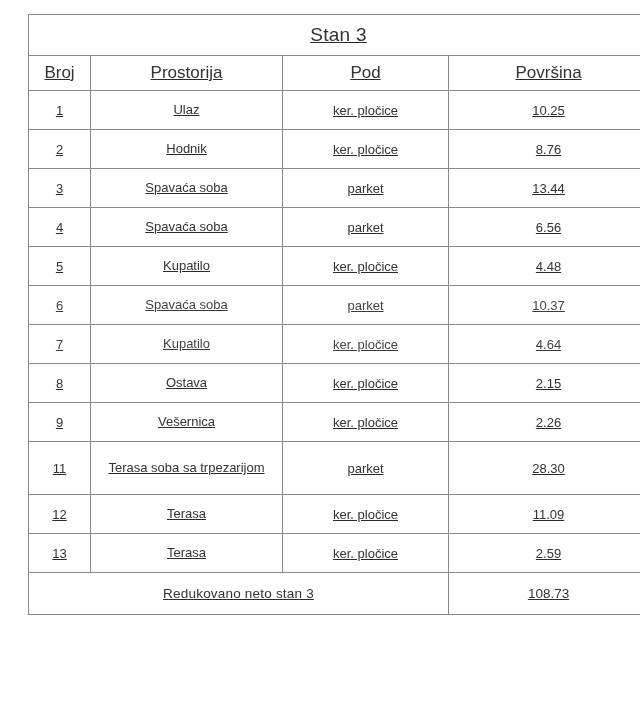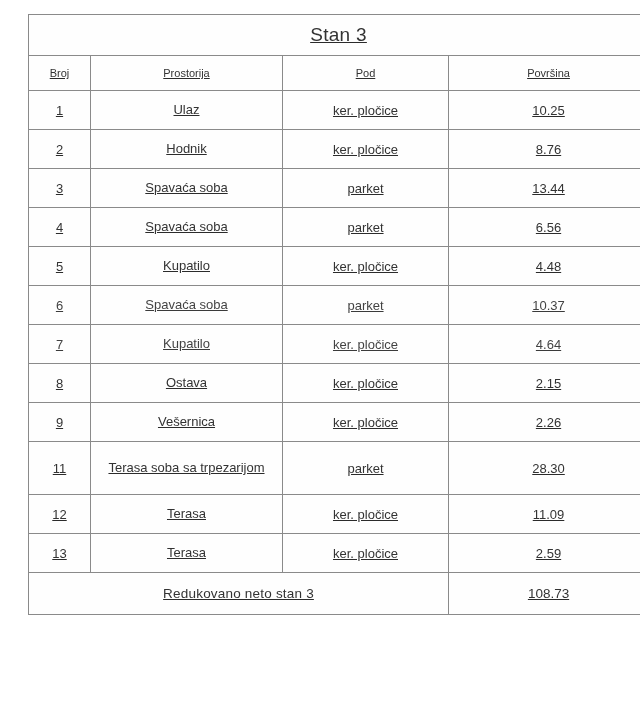--- a/index.html
+++ b/index.html
@@ -44,21 +44,21 @@
     padding: 0;
   }
   .title-cell {
     height: 40px;
     font-size: 19px;
     letter-spacing: 0.3px;
     color: #2a2a2a;
   }
   .header-cell {
     height: 34px;
-    font-size: 11px;
+    font-size: 17px;
     color: #3a3a3a;
   }
   .body-row td {
     height: 38px;
     font-size: 13px;
     color: #3a3a3a;
   }
   .col-broj { width: 62px; }
   .col-prostorija { width: 192px; }
   .col-pod { width: 166px; }

